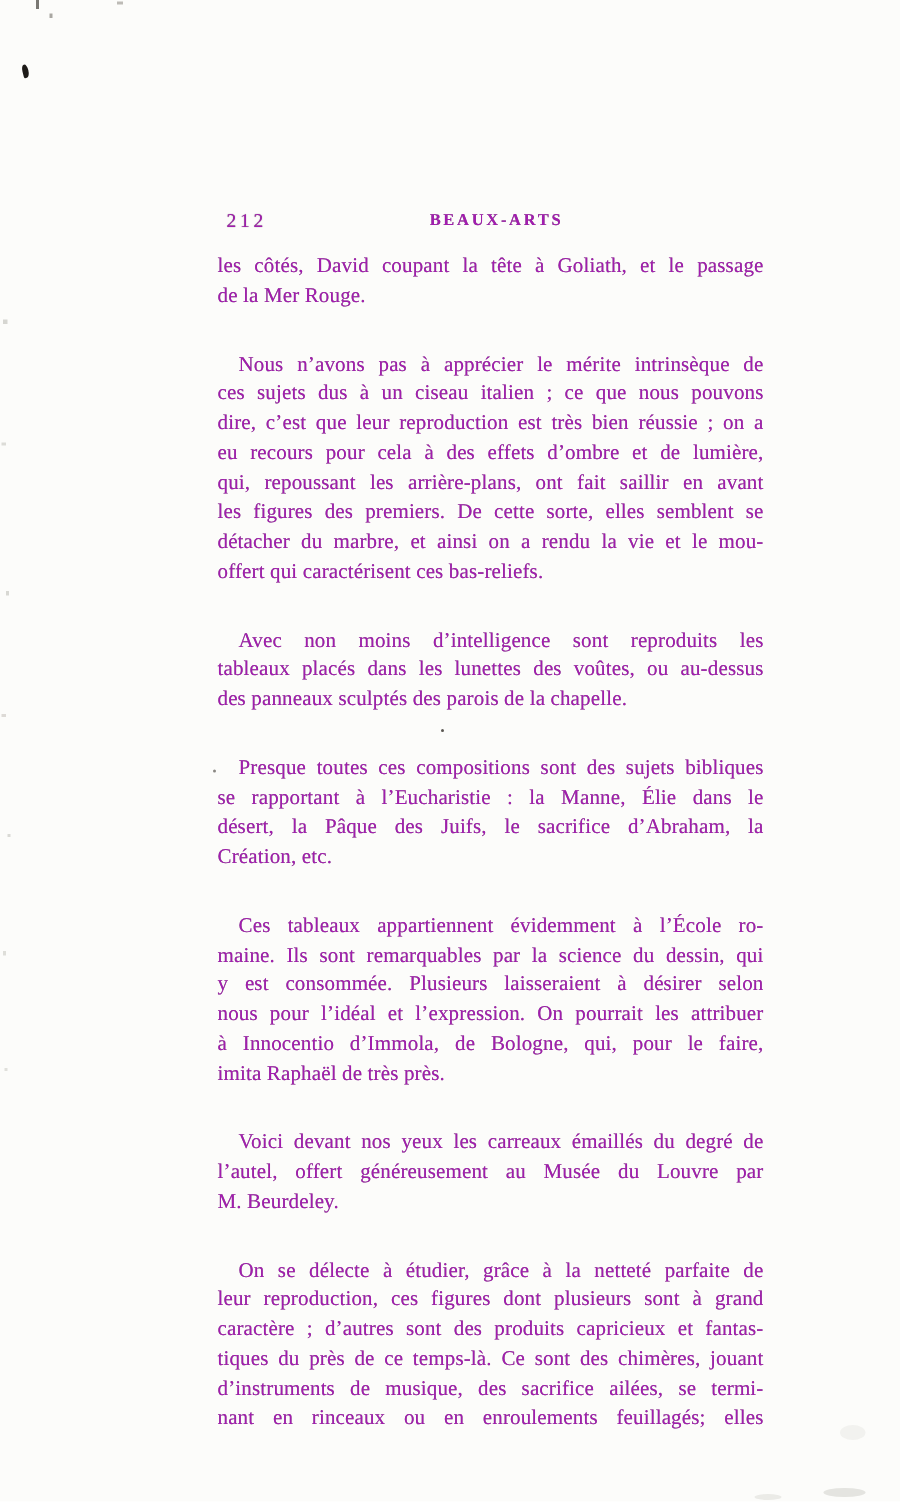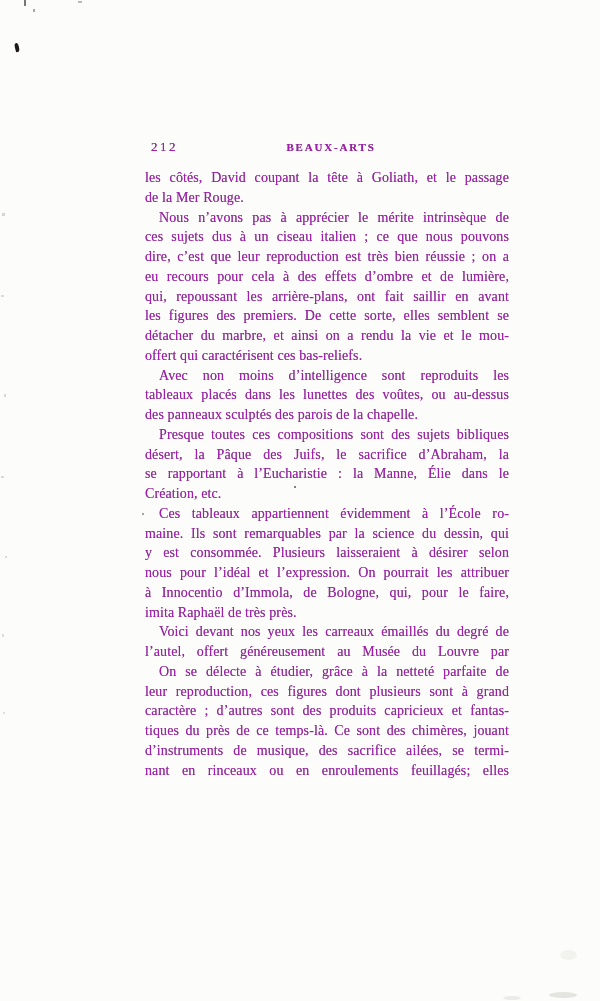--- a/index.html
+++ b/index.html
@@ -38,21 +38,21 @@
     font-size: 14px;
     letter-spacing: 0.1px;
     text-shadow: 0 0 0.35px rgba(46,43,39,.55);
   }
   .text-block .line {
     line-height: 19.75px;
     white-space: nowrap;        
     text-align: justify;
     text-align-last: justify;
   }
-  .text-block .line.first { padding-left: 14px; }
+  .text-block .line.first { padding-left: 14px; margin-top: 26px; }
   .text-block .line.last  { text-align-last: left; }
   
   .speck { position: absolute; }
   .mark-comma {
     left: 15px; top: 43px;
     width: 4px; height: 9px;
     background: #1d1a17;
     border-radius: 60% 60% 70% 20%;
     transform: rotate(-14deg);
   }
@@ -74,31 +74,32 @@
       <div class="line">dire, c’est que leur reproduction est très bien réussie ; on a</div>
       <div class="line">eu recours pour cela à des effets d’ombre et de lumière,</div>
       <div class="line">qui, repoussant les arrière-plans, ont fait saillir en avant</div>
       <div class="line">les figures des premiers. De cette sorte, elles semblent se</div>
       <div class="line">détacher du marbre, et ainsi on a rendu la vie et le mou-</div>
       <div class="line last">offert qui caractérisent ces bas-reliefs.</div>
       <div class="line first">Avec non moins d’intelligence sont reproduits les</div>
       <div class="line">tableaux placés dans les lunettes des voûtes, ou au-dessus</div>
       <div class="line last">des panneaux sculptés des parois de la chapelle.</div>
       <div class="line first">Presque toutes ces compositions sont des sujets bibliques</div>
+      <div class="line">se rapportant à l’Eucharistie : la Manne, Élie dans le</div>
       <div class="line">désert, la Pâque des Juifs, le sacrifice d’Abraham, la</div>
-      <div class="line">se rapportant à l’Eucharistie : la Manne, Élie dans le</div>
       <div class="line last">Création, etc.</div>
       <div class="line first">Ces tableaux appartiennent évidemment à l’École ro-</div>
       <div class="line">maine. Ils sont remarquables par la science du dessin, qui</div>
       <div class="line">y est consommée. Plusieurs laisseraient à désirer selon</div>
       <div class="line">nous pour l’idéal et l’expression. On pourrait les attribuer</div>
       <div class="line">à Innocentio d’Immola, de Bologne, qui, pour le faire,</div>
       <div class="line last">imita Raphaël de très près.</div>
       <div class="line first">Voici devant nos yeux les carreaux émaillés du degré de</div>
       <div class="line">l’autel, offert généreusement au Musée du Louvre par</div>
+      <div class="line last">M. Beurdeley.</div>
       <div class="line first">On se délecte à étudier, grâce à la netteté parfaite de</div>
       <div class="line">leur reproduction, ces figures dont plusieurs sont à grand</div>
       <div class="line">caractère ; d’autres sont des produits capricieux et fantas-</div>
       <div class="line">tiques du près de ce temps-là. Ce sont des chimères, jouant</div>
       <div class="line">d’instruments de musique, des sacrifice ailées, se termi-</div>
       <div class="line">nant en rinceaux ou en enroulements feuillagés; elles</div>
     </div>
 
   <div class="speck mark-comma"></div>
   <div class="speck" style="left:24px;top:0;width:2px;height:6px;background:#7a7873;"></div>

